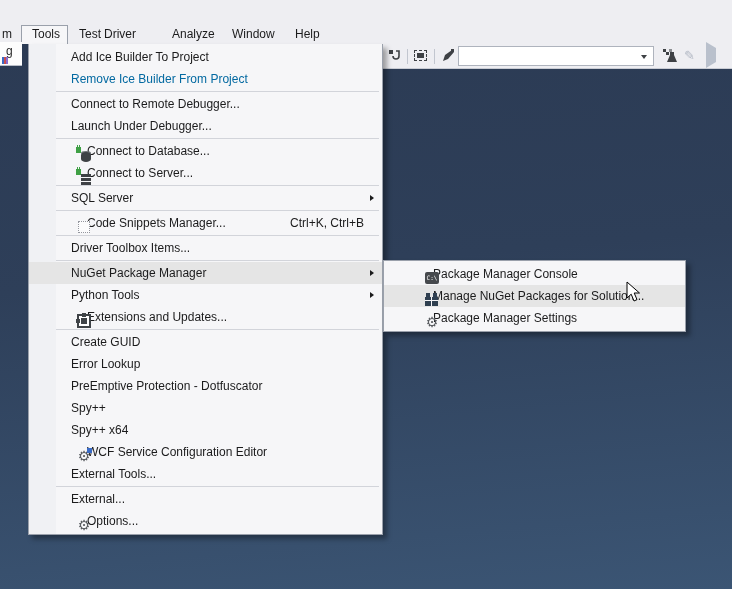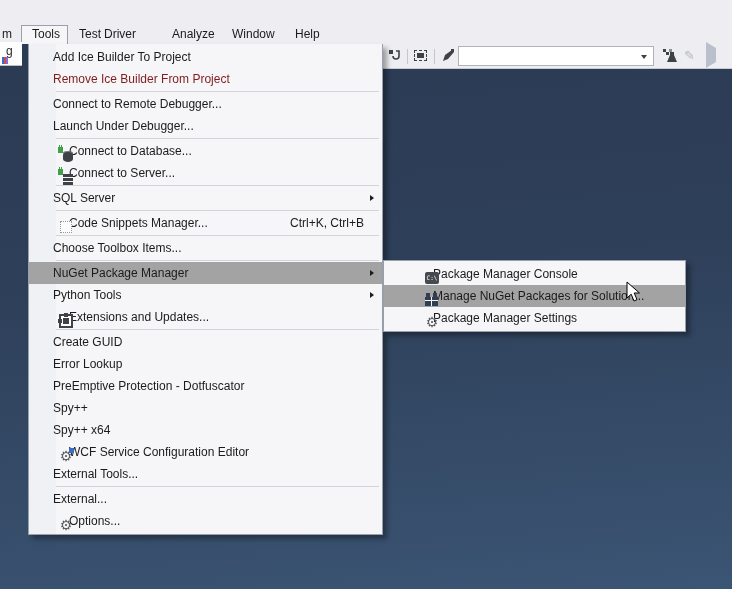--- a/index.html
+++ b/index.html
@@ -32,25 +32,25 @@
                     border-bottom:1px solid #b9bdc7; }
   #combo-fragment .frag-text { position:absolute; left:6px; top:2px; font-size:12px; color:#2a2a2a; }
   #combo-fragment .frag-chip { position:absolute; left:2px; top:15px; width:6px; height:7px;
                     background:linear-gradient(90deg,#3a6bc6 0 2px, #c94f4f 2px 4px, #8a6bd0 4px 6px); }
 
   
   #dropdown { position:absolute; left:28px; top:44px; width:355px; background:#f6f6f8;
               border:1px solid #9aa0ab; border-top:none; padding:2px 0;
               box-shadow:4px 4px 5px rgba(0,0,0,0.35); }
   #dropdown .gutter { position:absolute; left:0; top:0; bottom:0; width:27px; background:#f0f1f4; }
-  .menu-row { position:relative; height:22px; display:flex; align-items:center; padding-left:24px; }
+  .menu-row { position:relative; height:22px; display:flex; align-items:center; padding-left:42px; }
   .menu-row .mi-label { flex:0 1 auto; white-space:nowrap; }
   .menu-row .mi-shortcut { margin-left:auto; padding-right:18px; white-space:nowrap; }
-  .menu-row.hl { background:#a3a3a3; }
-  .menu-row.disabled .mi-label { color:#7f1d1d; }
+  .menu-row.hl { background:#e5e5e5; }
+  .menu-row.disabled .mi-label { color:#0369a1; }
   .menu-sep { height:1px; background:#d2d4da; margin:1px 3px 1px 27px; }
   .mi-icon { position:absolute; left:5px; top:4px; width:16px; height:16px; }
   .mi-arrow { position:absolute; right:8px; top:7.5px; width:0; height:0;
               border-top:3.5px solid transparent; border-bottom:3.5px solid transparent; border-left:4px solid #1b1b1c; }
 
   
   #submenu { position:absolute; left:383px; top:260px; width:303px; background:#f6f6f8;
              border:1px solid #9aa0ab; padding:2px 0; box-shadow:4px 4px 5px rgba(0,0,0,0.35); }
   #submenu .menu-row { padding-left:33px; }
   #submenu .mi-icon { left:7px; }
@@ -191,21 +191,21 @@
           <span class="mi-icon ic">
             <span class="ic-snip" style="position:absolute;inset:0">
               <span class="box"></span>
             </span>
           </span>
           <span class="mi-label">Code Snippets Manager...</span>
           <span class="mi-shortcut">Ctrl+K, Ctrl+B</span>
         </div>
         <div class="menu-sep"></div>
         <div class="menu-row">
-          <span class="mi-label">Choose Toolbox Items...</span>
+          <span class="mi-label">Driver Toolbox Items...</span>
         </div>
         <div class="menu-sep"></div>
         <div class="menu-row hl">
           <span class="mi-label">NuGet Package Manager</span>
           <span class="mi-arrow"></span>
         </div>
         <div class="menu-row">
           <span class="mi-label">Python Tools</span>
           <span class="mi-arrow"></span>
         </div>

